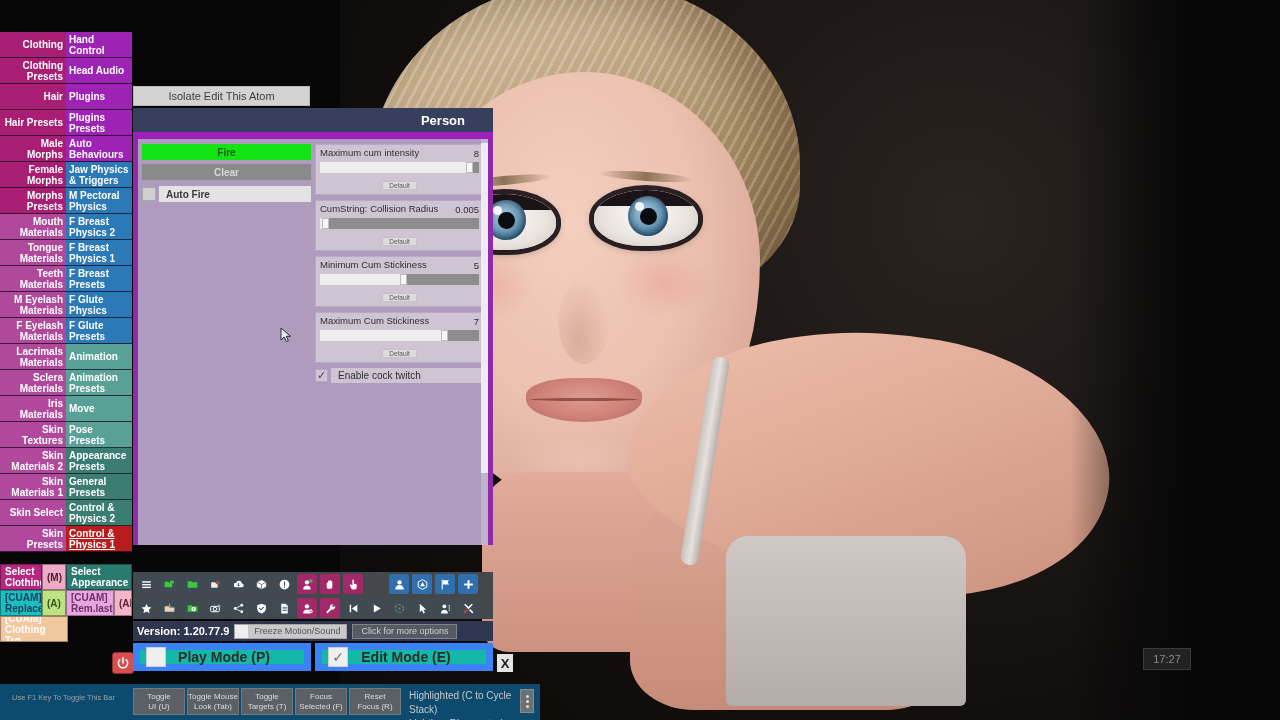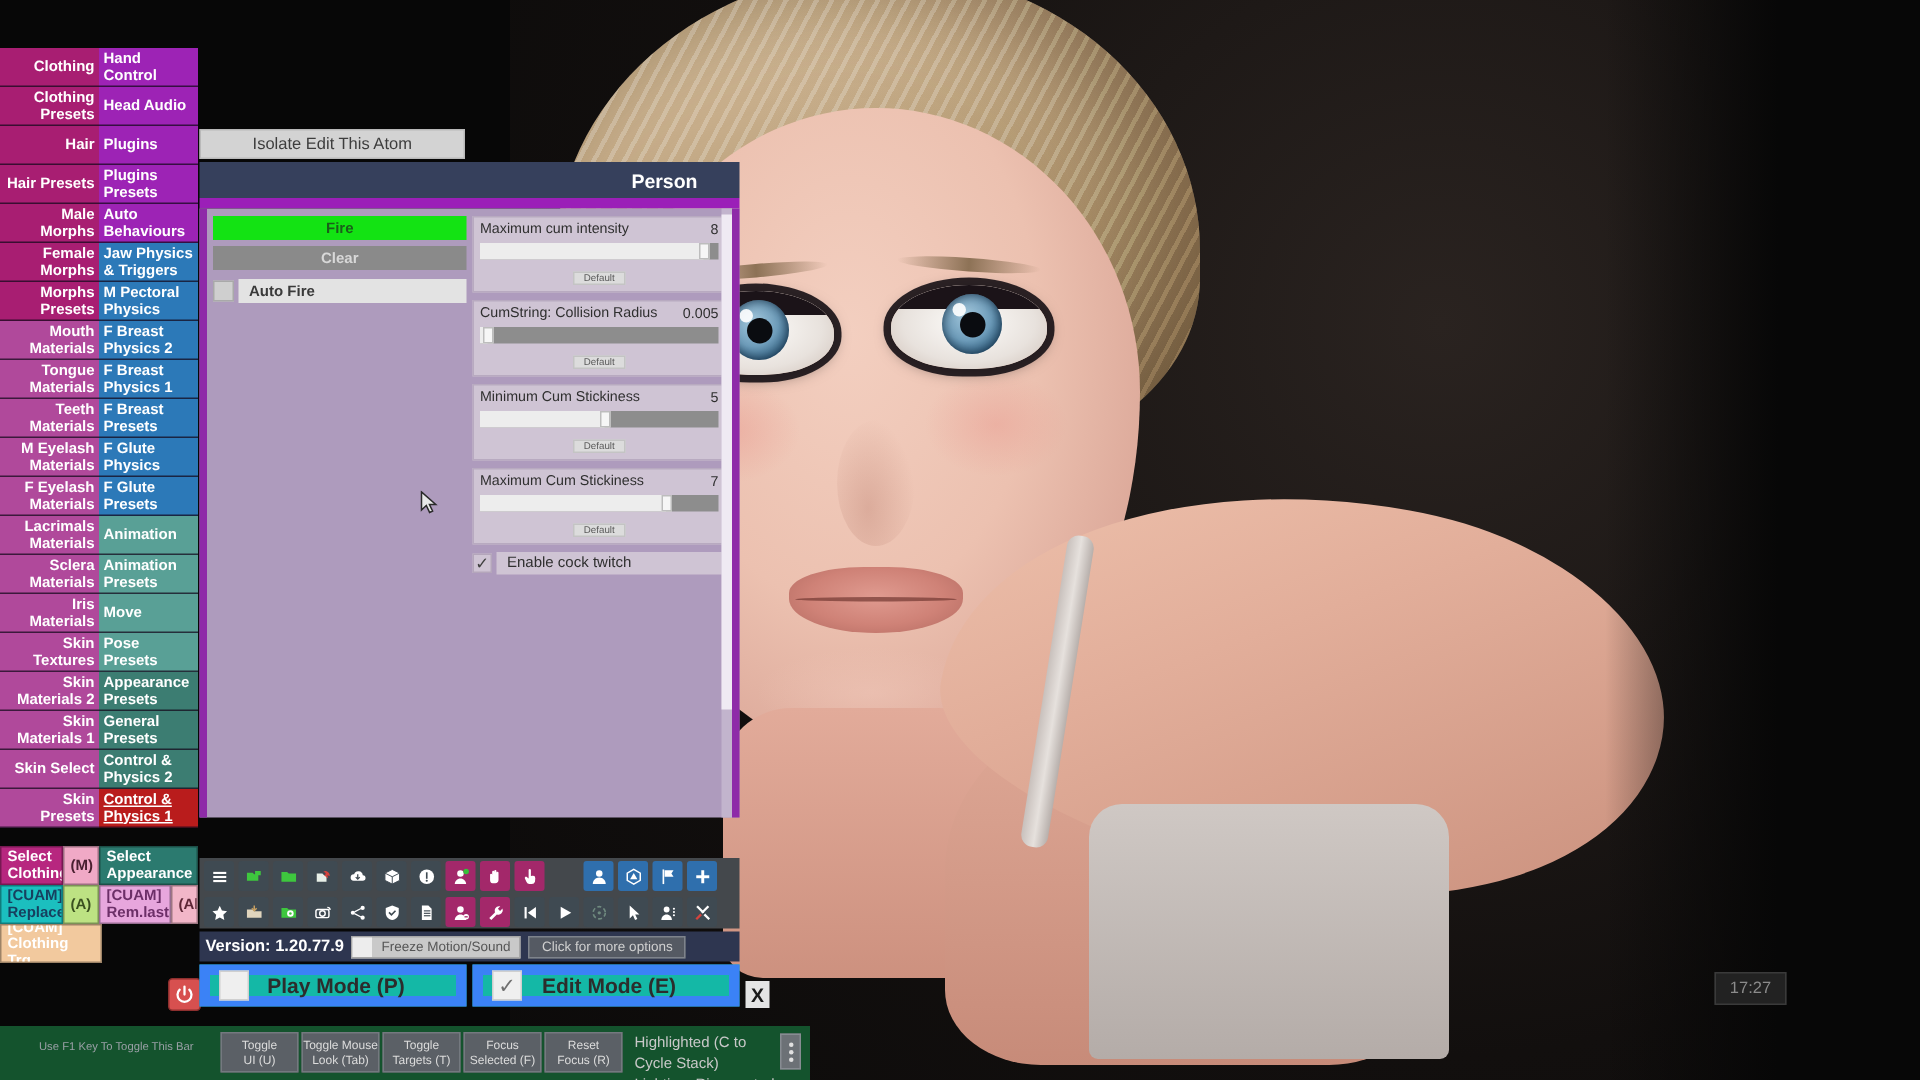--- a/index.html
+++ b/index.html
@@ -192,21 +192,21 @@
 
   #modebar { position:absolute; left:133px; top:643px; width:360px; height:28px; display:flex; gap:4px; }
   .modebtn { flex:1; background:#14b8a6; border:7px solid #3b82f6; display:flex; align-items:center; cursor:pointer; }
   .modebtn .mbox { width:20px; height:20px; margin-left:6px; background:#efefef; border:1px solid #cfcfcf;
      display:flex; align-items:center; justify-content:center; font-size:14px; color:#6f6f6f; }
   .modebtn .mlab { flex:1; text-align:center; font-size:14px; font-weight:bold; color:#2c2c2c; padding-right:22px; }
   .xbtn { position:absolute; left:497px; top:654px; width:16px; height:18px; background:#e4e4e4;
      display:flex; align-items:center; justify-content:center; font-size:13px; font-weight:bold; color:#1a1a1a; cursor:pointer; }
 
   
-  #statusbar { position:absolute; left:0; bottom:0; width:540px; height:36px; background:#14532d; display:flex;padding-left:14px; }
+  #statusbar { position:absolute; left:0; bottom:0; width:540px; height:36px; background:#0c4a6e; display:flex; }
   .f1-hint { width:130px; font-size:7.5px; color:#9aa0a6; line-height:10px; padding:9px 0 0 12px; }
   .sbgroup { display:flex; gap:2px; padding:4px 0 0 3px; }
   .sbbtn { width:52px; height:27px; background:#5b6066; border:1px solid #74797f;
     font-size:8px; color:#dcdcdc; line-height:10px; text-align:center; display:flex;
     flex-direction:column; align-items:center; justify-content:center; cursor:pointer; }
   .sbinfo { flex:1; padding:5px 0 0 8px; font-size:10px; color:#c8c8c8; line-height:14px; }
   .sbdots { width:14px; height:24px; margin:5px 6px 0 0; background:#6c7176; border:1px solid #878c92;
     display:flex; flex-direction:column; align-items:center; justify-content:center; gap:2px; cursor:pointer; }
   .sbdots i { width:3px; height:3px; background:#e0e0e0; border-radius:50%; display:block; }
 

